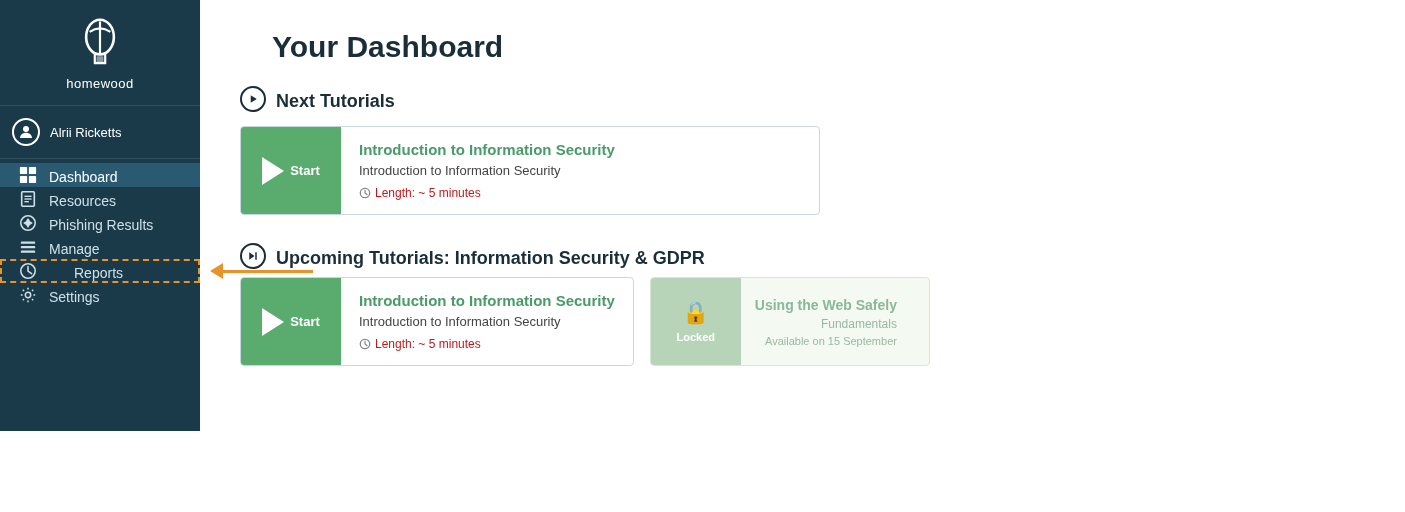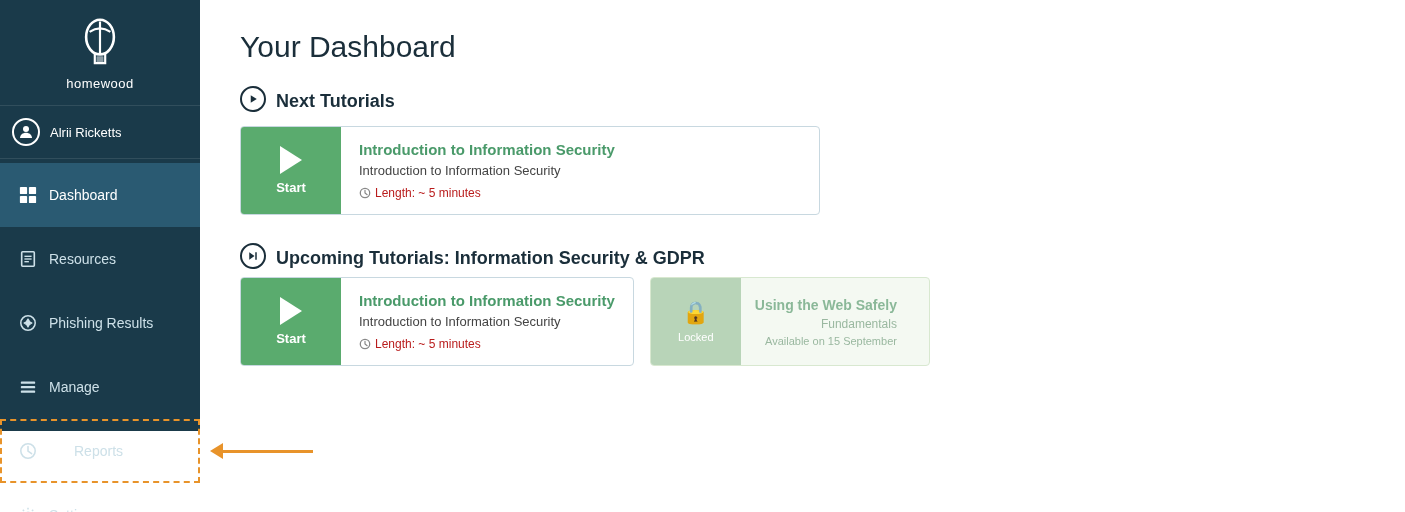--- a/index.html
+++ b/index.html
@@ -55,22 +55,22 @@
       font-weight: 400;
     }
     .sidebar-nav {
       display: flex;
       flex-direction: column;
       flex: 1;
       padding-top: 4px;
     }
     .nav-item {
       display: flex;
-      align-items: center;
-      padding: 22px 18px;
+      align-items: flex-end;
+      padding: 2px 18px;
       gap: 11px;
       cursor: pointer;
       font-size: 14px;
       color: #cde0e8;
       transition: background 0.15s;
       position: relative;
     }
     .nav-item.active {
       background: #2a5a72;
       color: #fff;
@@ -119,23 +119,24 @@
 
     
     .main {
       flex: 1;
       padding: 30px 40px;
       background: #fff;
       overflow-y: auto;
     }
     .page-title {
       font-size: 30px;
-      font-weight: 400;
+      font-weight: 700;
       color: #1a2e3a;
       margin-bottom: 22px;
+      margin-left: 32px;
     }
     .section-header {
       display: flex;
       align-items: flex-end;
       gap: 10px;
       margin-bottom: 14px;
     }
     .section-title {
       font-size: 18px;
       font-weight: 700;
@@ -159,21 +160,21 @@
       border-radius: 4px;
       overflow: hidden;
       max-width: 580px;
       margin-bottom: 28px;
     }
     .card-start-btn {
       width: 100px;
       min-width: 100px;
       background: #5aab6e;
       display: flex;
-      flex-direction: column;
+      flex-direction: row;
       align-items: center;
       justify-content: center;
       color: #fff;
       cursor: pointer;
       gap: 6px;
       padding: 10px;
     }
     .play-triangle {
       width: 0; height: 0;
       border-top: 14px solid transparent;
@@ -239,21 +240,21 @@
       color: #fff;
       gap: 5px;
       padding: 10px;
     }
     .lock-icon {
       font-size: 22px;
     }
     .locked-label {
       font-size: 11px;
       color: #fff;
-      font-weight: 400;
+      font-weight: 700;
     }
     .locked-info {
       padding: 14px 14px;
       display: flex;
       flex-direction: column;
       justify-content: center;
       gap: 4px;
       text-align: right;
     }
     .locked-title {

